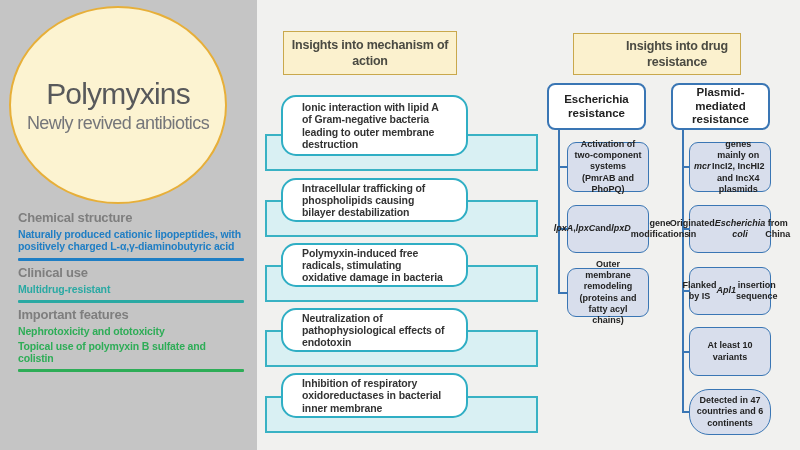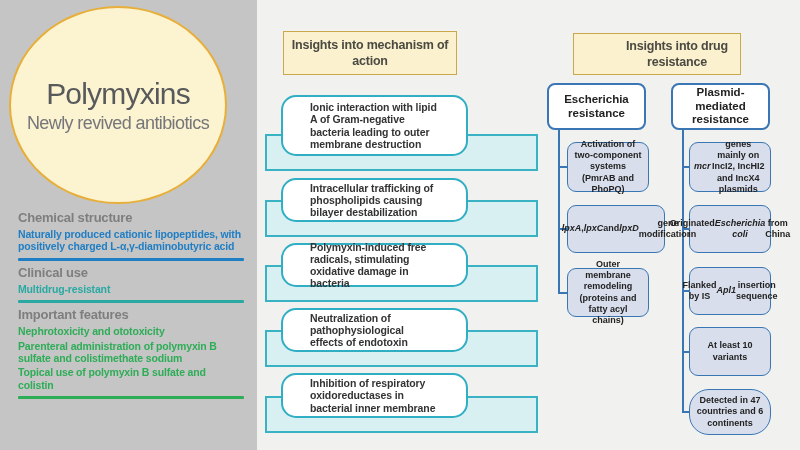--- a/index.html
+++ b/index.html
@@ -30,21 +30,21 @@
   .res-header  { left:573px; top:33px; width:168px; height:42px;padding-left:40px; }
   
   .band {
     position:absolute; left:265px; width:273px; height:37px;
     background:#D9F0F3; border:2px solid #39B2C4; box-sizing:border-box; z-index:1;
   }
   .mech-box {
     position:absolute; left:281px; width:187px; background:#FFFFFF;
     border:2px solid #2FAEC4; border-radius:15px; box-sizing:border-box; z-index:2;
     display:flex; align-items:center; font-size:10.5px; font-weight:bold; color:#333333;
-    line-height:1.16; padding:3px 27px; letter-spacing:-0.1px;
+    line-height:1.16; padding:3px 19px; letter-spacing:-0.1px;
   }
   
   .res-colheader {
     position:absolute; background:#FFFFFF; border:2px solid #3A76B4; border-radius:8px;
     box-sizing:border-box; display:flex; align-items:center; justify-content:center; text-align:center;
     font-weight:bold; font-size:11.5px; color:#222222; line-height:1.2; z-index:2;
   }
   .res-item {
     position:absolute; background:#D8DEEC; border:1.5px solid #3A76B4; border-radius:9px;
     box-sizing:border-box; display:flex; align-items:center; justify-content:center; text-align:center;
@@ -64,21 +64,20 @@
     </div>
     <div id="sidebar-sections">
         <div class="side-heading">Chemical structure</div>
         <div class="side-line" style="color: rgb(31, 126, 196);">Naturally produced cationic lipopeptides, with positively charged L-α,γ-diaminobutyric acid</div>
         <div class="side-divider" style="background: rgb(31, 126, 196);"></div>
         <div class="side-heading">Clinical use</div>
         <div class="side-line" style="color: rgb(42, 169, 163);">Multidrug-resistant</div>
         <div class="side-divider" style="background: rgb(42, 169, 163);"></div>
         <div class="side-heading">Important features</div>
         <div class="side-line" style="color: rgb(46, 173, 87);">Nephrotoxicity and ototoxicity</div>
-        <div class="side-line" style="color: rgb(46, 173, 87);">Parenteral administration of polymyxin B sulfate and colistimethate sodium</div>
         <div class="side-line" style="color: rgb(46, 173, 87);">Topical use of polymyxin B sulfate and colistin</div>
         <div class="side-divider" style="background: rgb(46, 173, 87);"></div>
       </div>
   </aside>
 
   <div class="headerbox mech-header">
     <span>Insights into mechanism of action</span>
   </div>
 
   <div id="mechanism-items">
@@ -97,21 +96,21 @@
   <div class="headerbox res-header">
     <span>Insights into drug resistance</span>
   </div>
 
   <div id="resistance-area">
       <div class="res-colheader" style="left: 547px; top: 83px; width: 99px; height: 47px;">Escherichia resistance</div>
       <div class="vline" style="left: 558px; top: 130px; width: 2px; height: 163px;"></div>
       <div class="stub" style="left: 558px; top: 166px; width: 11px; height: 2px;"></div>
       <div class="res-item" style="left: 567px; top: 142px; width: 82px; height: 50px;">Activation of two-component systems (PmrAB and PhoPQ)</div>
       <div class="stub" style="left: 558px; top: 228px; width: 11px; height: 2px;"></div>
-      <div class="res-item" style="left: 567px; top: 205px; width: 98px; height: 48px; padding-left: 31px;"><i>lpxA</i>, <i>lpxC</i> and <i>lpxD</i> gene modifications</div>
+      <div class="res-item" style="left: 567px; top: 205px; width: 82px; height: 48px; padding-left: 31px;"><i>lpxA</i>, <i>lpxC</i> and <i>lpxD</i> gene modifications</div>
       <div class="stub" style="left: 558px; top: 292px; width: 11px; height: 2px;"></div>
       <div class="res-item" style="left: 567px; top: 268px; width: 82px; height: 49px;">Outer membrane remodeling (proteins and fatty acyl chains)</div>
       <div class="res-colheader" style="left: 671px; top: 83px; width: 99px; height: 47px;">Plasmid-mediated resistance</div>
       <div class="vline" style="left: 682px; top: 130px; width: 2px; height: 282px;"></div>
       <div class="stub" style="left: 682px; top: 166px; width: 9px; height: 2px;"></div>
       <div class="res-item" style="left: 689px; top: 142px; width: 82px; height: 50px;"><i>mcr</i> genes mainly on IncI2, IncHI2 and IncX4 plasmids</div>
       <div class="stub" style="left: 682px; top: 228px; width: 9px; height: 2px;"></div>
       <div class="res-item" style="left: 689px; top: 205px; width: 82px; height: 48px;">Originated in <i>Escherichia coli</i> from China</div>
       <div class="stub" style="left: 682px; top: 290px; width: 9px; height: 2px;"></div>
       <div class="res-item" style="left: 689px; top: 267px; width: 82px; height: 48px;">Flanked by IS<i>Apl1</i> insertion sequence</div>

